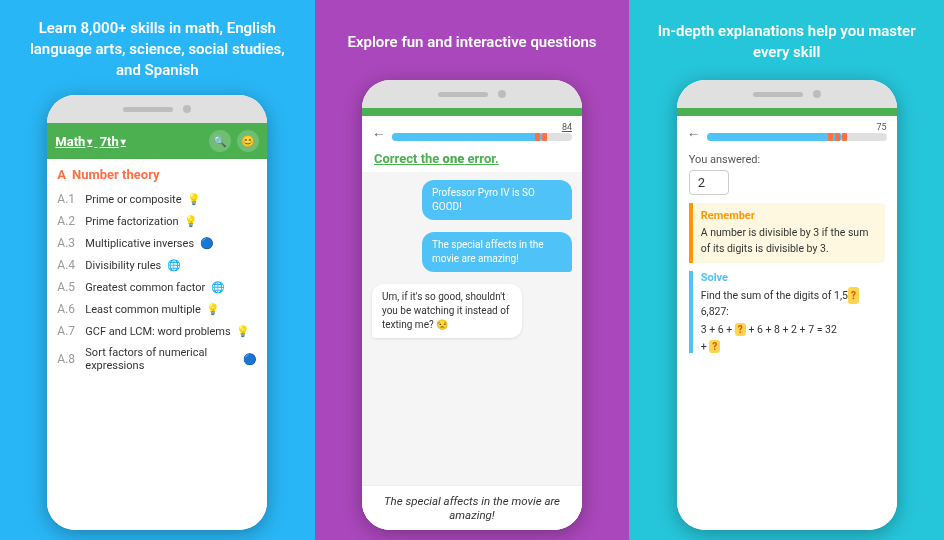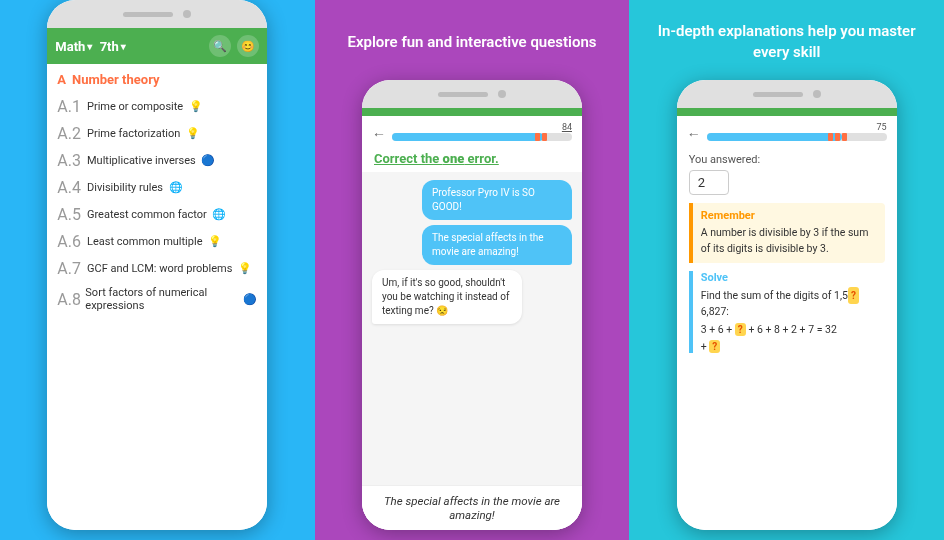--- a/index.html
+++ b/index.html
@@ -85,20 +85,21 @@
       padding: 0 8px;
       flex-shrink: 0;
     }
     .app-header-subject {
       color: white;
       font-size: 13px;
       font-weight: 700;
       display: flex;
       align-items: center;
       gap: 2px;
+      text-decoration: underline;
     }
     .dropdown-arrow {
       font-size: 10px;
       color: white;
     }
     .app-header-icons {
       margin-left: auto;
       display: flex;
       gap: 6px;
       align-items: center;
@@ -141,21 +142,21 @@
       display: flex;
       align-items: center;
       padding: 4px 0;
       font-size: 11px;
       color: #333;
       gap: 6px;
     }
     .skill-code {
       color: #999;
       min-width: 22px;
-      font-size: 16px;
+      font-size: 12px;
     }
     .skill-icon {
       font-size: 11px;
     }
 
     
     .panel2-phone-content {
       background: white;
       flex: 1;
       display: flex;
@@ -201,21 +202,21 @@
     .question-label span {
       font-weight: 700;
       text-decoration: underline;
     }
 
     .chat-area {
       flex: 1;
       padding: 8px 10px;
       display: flex;
       flex-direction: column;
-      gap: 5px;
+      gap: 12px;
       background: #f5f5f5;
     }
     .chat-bubble {
       border-radius: 12px;
       padding: 6px 10px;
       font-size: 10px;
       max-width: 75%;
       line-height: 1.4;
     }
     .chat-bubble.sent {
@@ -322,20 +323,21 @@
       font-weight: 700;
       border-radius: 3px;
       padding: 1px 3px;
       font-size: 10px;
     }
   </style>
 </head>
 <body>
 
 <div class="panel panel-1">
+  <div class="panel-header">Learn 8,000+ skills in math, English language arts, science, social studies, and Spanish</div>
   <div class="phone">
     <div class="phone-top-bar">
       <div class="phone-speaker"></div>
       <div class="phone-camera"></div>
     </div>
     <div class="app-header-bar">
       <div class="app-header-subject">
         <span>Math</span>
         <span class="dropdown-arrow">▾</span>
         &nbsp;

